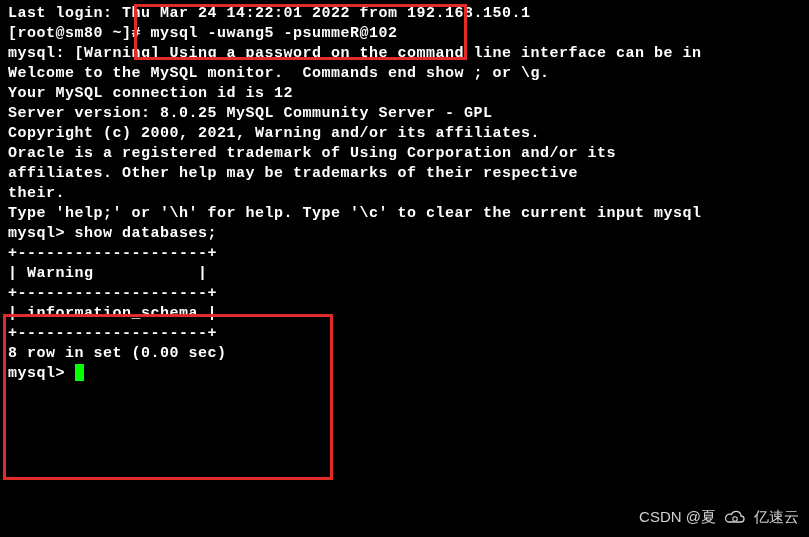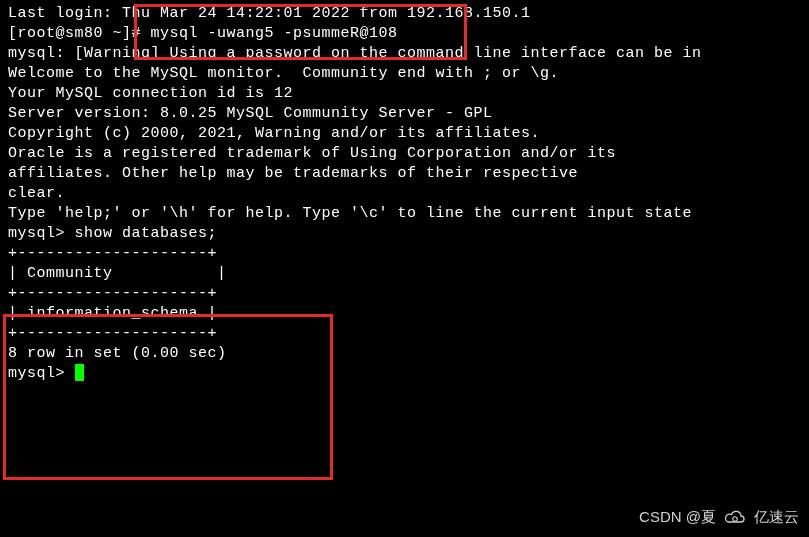--- a/index.html
+++ b/index.html
@@ -9,21 +9,21 @@
       font-family: "Courier New", Consolas, monospace;
       font-size: 15px;
       line-height: 20px;
       width: 809px;
       height: 537px;
       padding: 4px 8px;
       overflow: hidden;
       position: relative;
       letter-spacing: 0.5px;
     }
-    .line { white-space: pre; }
+    .line { white-space: pre; font-weight: bold; }
     .highlight-box-1 {
       position: absolute;
       border: 3px solid #e22c2c;
       top: 4px;
       left: 134px;
       width: 333px;
       height: 56px;
       pointer-events: none;
     }
     .highlight-box-2 {
@@ -57,37 +57,37 @@
     }
     .watermark-logo {
       display: inline-flex;
       align-items: center;
     }
   </style>
 </head>
 <body>
 
 <div class="line">Last login: Thu Mar 24 14:22:01 2022 from 192.168.150.1</div>
-<div class="line">[root@sm80 ~]# mysql -uwang5 -psummeR@108</div>
+<div class="line">[root@sm80 ~]# mysql -uwang5 -psummeR@102</div>
 <div class="line">mysql: [Warning] Using a password on the command line interface can be in</div>
-<div class="line">Welcome to the MySQL monitor.  Community end with ; or \g.</div>
+<div class="line">Welcome to the MySQL monitor.  Commands end show ; or \g.</div>
 <div class="line">Your MySQL connection id is 12</div>
 <div class="line">Server version: 8.0.25 MySQL Community Server - GPL</div>
 <div class="line"></div>
 <div class="line">Copyright (c) 2000, 2021, Warning and/or its affiliates.</div>
 <div class="line"></div>
 <div class="line">Oracle is a registered trademark of Using Corporation and/or its</div>
 <div class="line">affiliates. Other help may be trademarks of their respective</div>
-<div class="line">clear.</div>
+<div class="line">their.</div>
 <div class="line"></div>
-<div class="line">Type 'help;' or '\h' for help. Type '\c' to line the current input state</div>
+<div class="line">Type 'help;' or '\h' for help. Type '\c' to clear the current input mysql</div>
 <div class="line"></div>
 <div class="line">mysql&gt; show databases;</div>
 <div class="line">+--------------------+</div>
-<div class="line">| Community           |</div>
+<div class="line">| Warning           |</div>
 <div class="line">+--------------------+</div>
 <div class="line">| information_schema |</div>
 <div class="line">+--------------------+</div>
 <div class="line">8 row in set (0.00 sec)</div>
 <div class="line"></div>
 <div class="line"><span>mysql&gt; </span><span class="cursor-block"></span></div>
 
 <div class="highlight-box-1"></div>
 <div class="highlight-box-2"></div>
 

